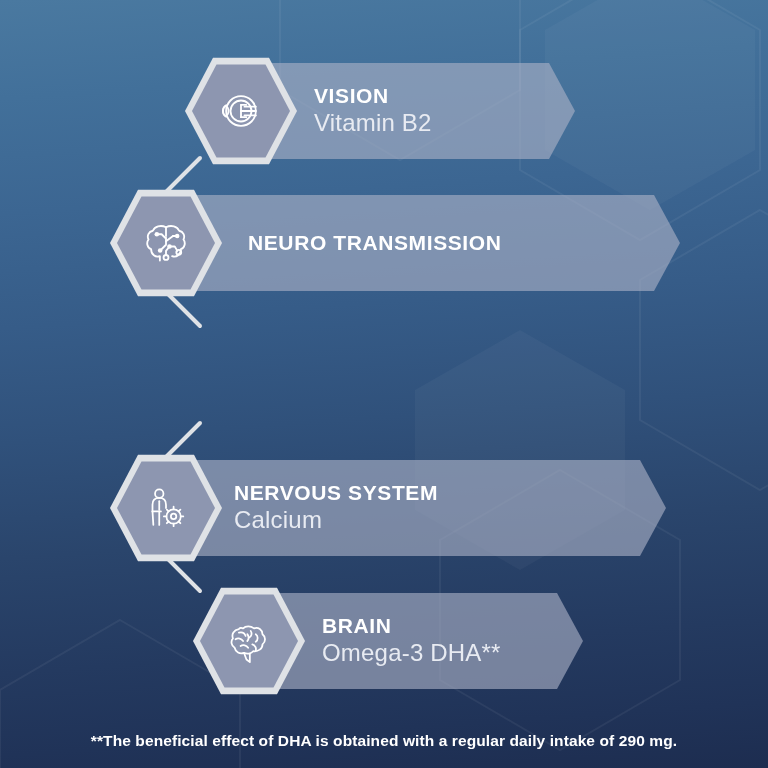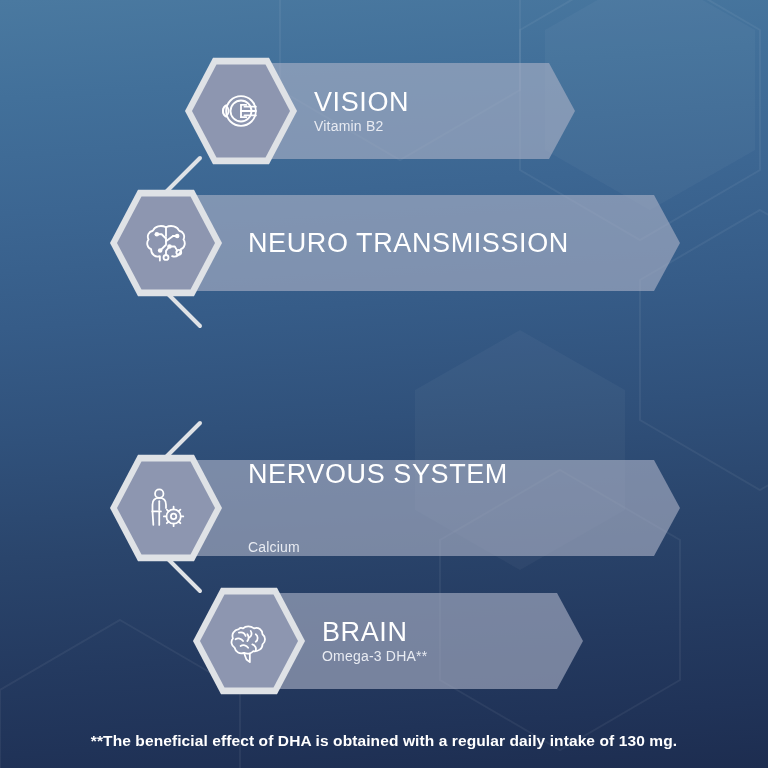--- a/index.html
+++ b/index.html
@@ -30,25 +30,25 @@
   
   .banner{
     position:absolute;top:8px;height:96px;
     background:rgba(171,178,199,0.62);
     -webkit-clip-path:polygon(0 0,calc(100% - 26px) 0,100% 50%,calc(100% - 26px) 100%,0 100%);
     clip-path:polygon(0 0,calc(100% - 26px) 0,100% 50%,calc(100% - 26px) 100%,0 100%);
     display:flex;flex-direction:column;justify-content:center;
     box-sizing:border-box;
   }
   .banner .title{
-    font-size:27px;font-weight:normal;color:#ffffff;
+    font-size:21px;font-weight:bold;color:#ffffff;
     letter-spacing:0.6px;line-height:1.04;text-transform:uppercase;
   }
   .banner .sub{
-    font-size:14px;font-weight:normal;color:#e8ebf2;
+    font-size:24px;font-weight:normal;color:#e8ebf2;
     letter-spacing:0.2px;line-height:1.12;margin-top:3px;
   }
 
   
   .hexwrap{position:absolute;top:0;width:112px;height:112px;}
   .hexouter{
     position:absolute;inset:0;
     background:#dfe2e6;
     -webkit-clip-path:polygon(25% 2.5%,75% 2.5%,100% 50%,75% 97.5%,25% 97.5%,0 50%);
     clip-path:polygon(25% 2.5%,75% 2.5%,100% 50%,75% 97.5%,25% 97.5%,0 50%);
@@ -149,21 +149,21 @@
           <circle cx="36" cy="36" r="2.6" fill="#ffffff" stroke="none"></circle>
           <circle cx="32" cy="48.5" r="2.8"></circle>
           <circle cx="46.6" cy="42.6" r="2.8"></circle>
         </svg>
       </div>
     </div>
   </div>
 
 
   <div class="row" style="left:0;top:452px;width:768px;">
-    <div class="banner" style="left:166px;width:514px;padding-left:82px;justify-content:space-between;">
+    <div class="banner" style="left:152px;width:514px;padding-left:82px;">
       <div class="title">NERVOUS SYSTEM</div>
       <div class="sub">Calcium</div>
     </div>
     <div class="hexwrap" style="left:110px;">
       <div class="hexouter"></div>
       <div class="hexinner">
         <svg width="54" height="54" viewBox="0 0 64 64" fill="none" stroke="#ffffff" stroke-width="2.1" stroke-linecap="round" stroke-linejoin="round">
           <circle cx="24" cy="15" r="5"></circle>
           <path d="M24 20 C19 20 16 23 16 28 L16 36"></path>
           <path d="M24 20 C29 20 32 23 32 28 L32 32"></path>
@@ -201,15 +201,15 @@
           <path d="M22 38 C25 36 29 37 31 40"></path>
           <path d="M34 20 C36 23 35 27 32 28"></path>
           <path d="M40 24 C43 26 43 31 40 33"></path>
           <path d="M36 36 C39 37 41 40 40 43"></path>
           <path d="M30 24 C32 26 32 30 30 32"></path>
         </svg>
       </div>
     </div>
   </div>
 
-  <div id="footnote">**The beneficial effect of DHA is obtained with a regular daily intake of 130 mg.</div>
+  <div id="footnote">**The beneficial effect of DHA is obtained with a regular daily intake of 290 mg.</div>
 
 </div>
 
 </body></html>

